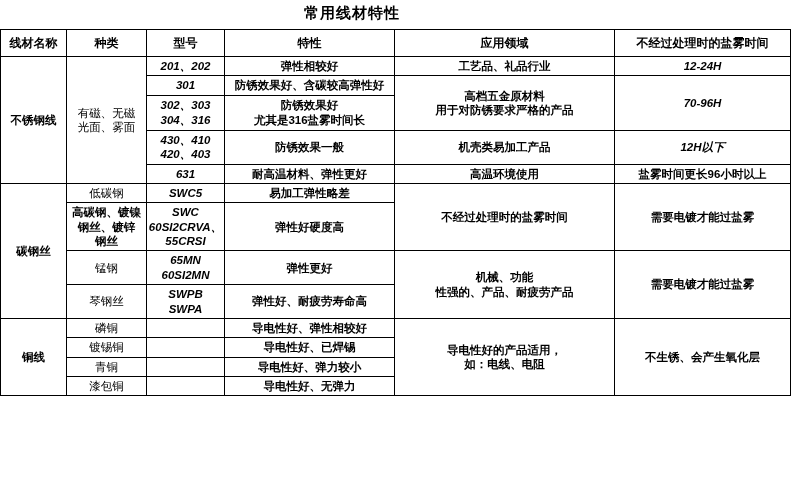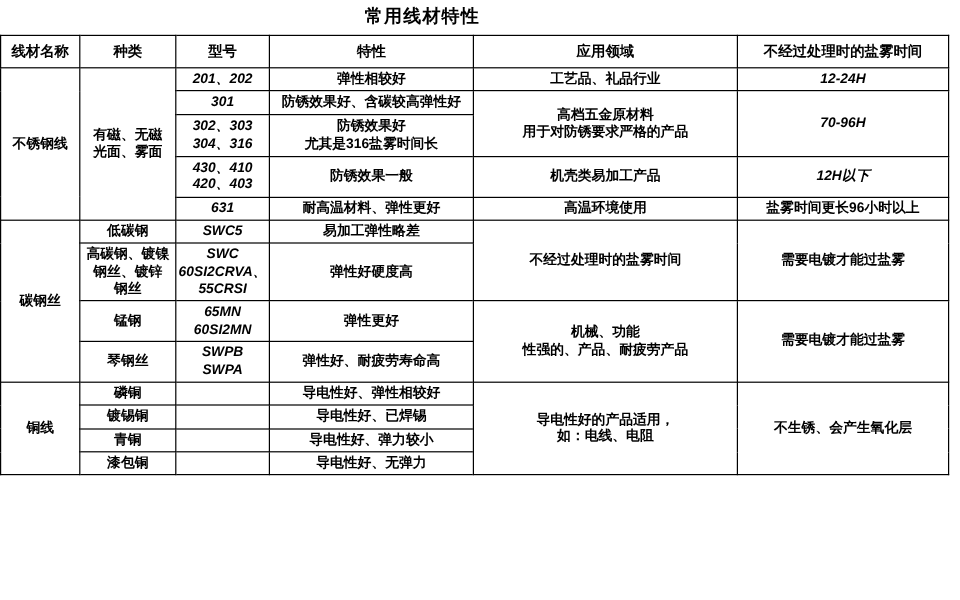--- a/index.html
+++ b/index.html
@@ -60,21 +60,21 @@
     margin-left: 32px;
   }
   .model-left {
     font-style: italic;
     font-weight: bold;
     font-size: 10.5px;
     text-align: left;
     padding-left: 3px;
     line-height: 1.2;
   }
-  .kind-cell { font-weight: bold; font-size: 11.5px; margin-left: 40px; }
+  .kind-cell { font-weight: normal; font-size: 11.5px; margin-left: 40px; }
   .kind-small { font-weight: bold; font-size: 10px; line-height: 1.25; }
   .name-cell { font-weight: bold; font-size: 13px; line-height: 1.4; }
   .feat-cell { font-weight: bold; font-size: 11.5px; line-height: 1.4; }
   .app-cell  { font-weight: bold; font-size: 11.5px; line-height: 1.5; margin-left: 41px; }
   .salt-cell { font-weight: bold; font-size: 11.5px; }
   .salt-ital { font-weight: bold; font-style: italic; font-size: 11.5px; }
   .tall { height: 30px; }
 </style>
 </head>
 <body>

